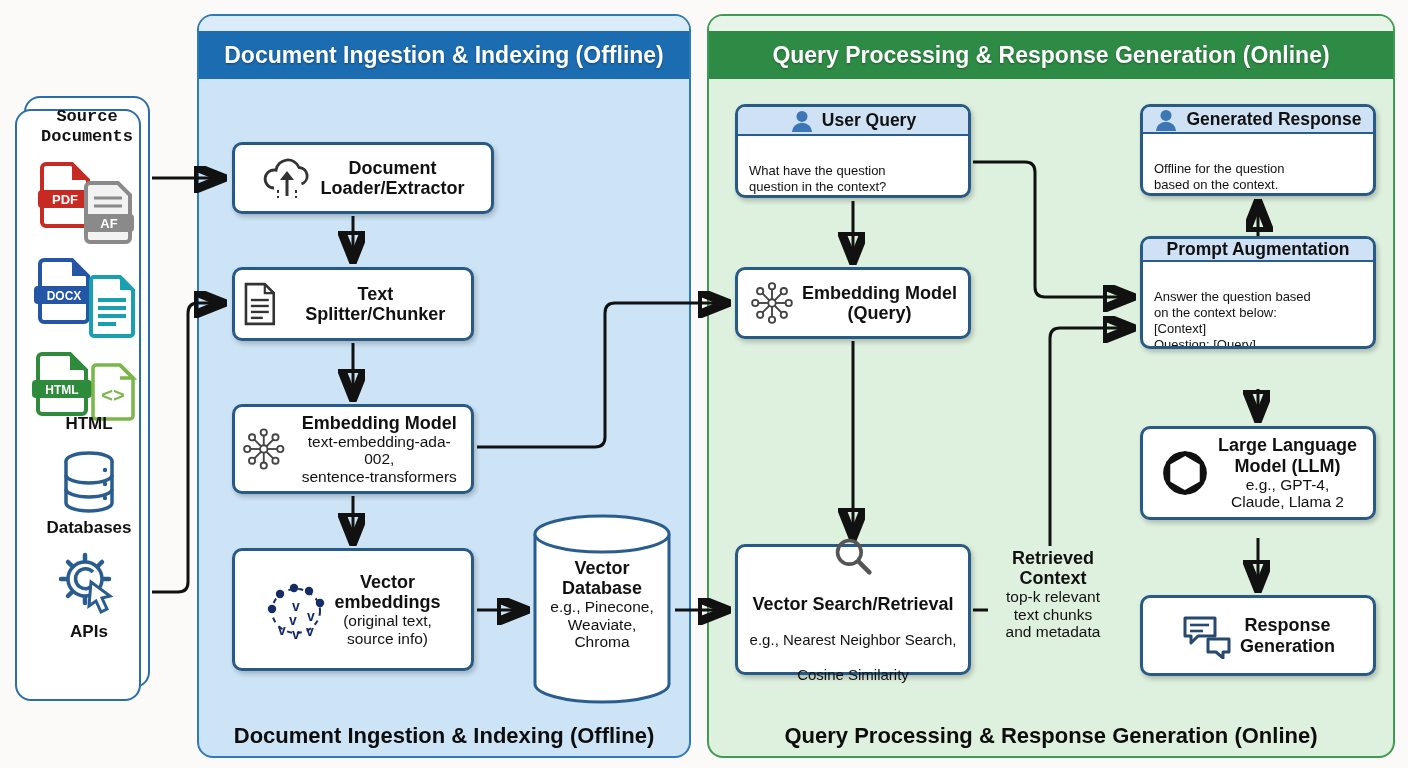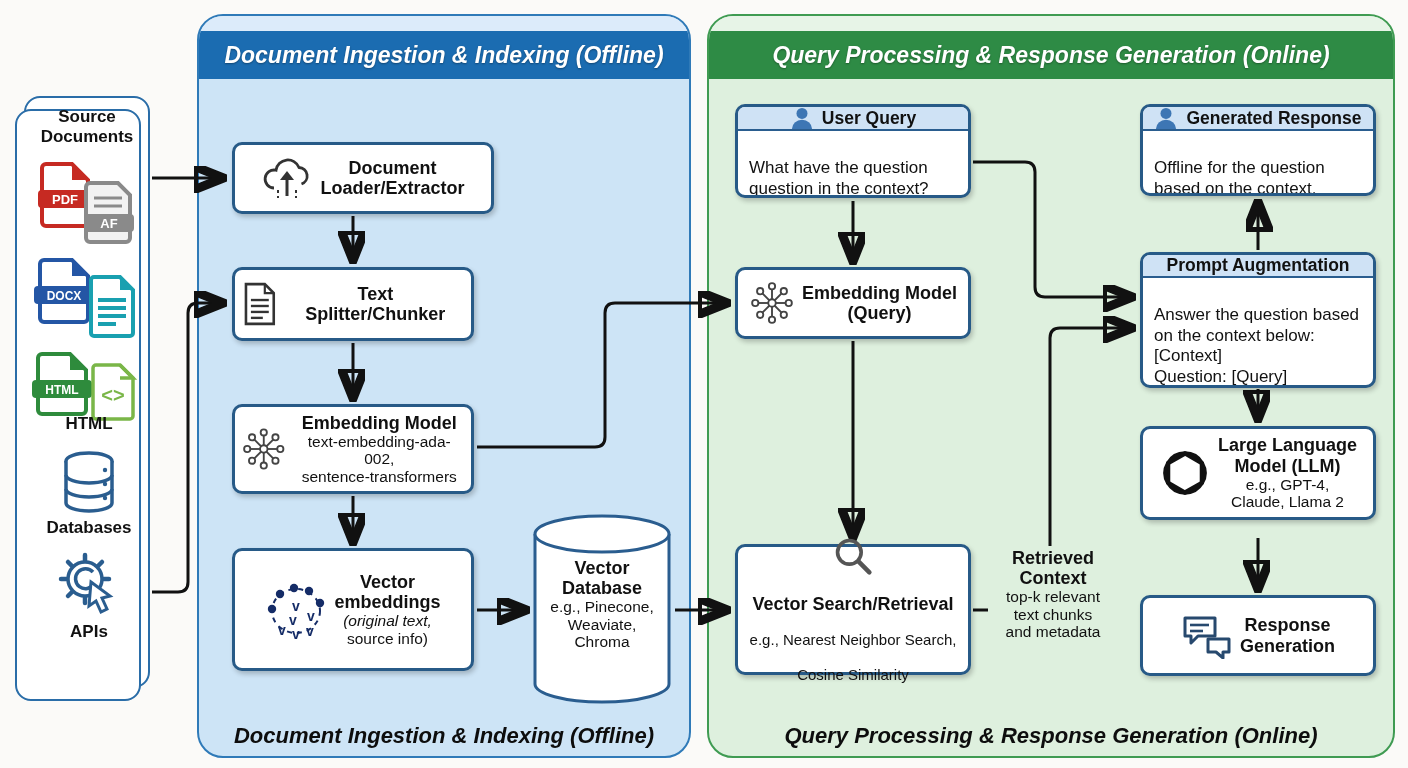--- a/index.html
+++ b/index.html
@@ -1,56 +1,56 @@
 <!DOCTYPE html>
 <html><head>
 <meta charset="utf-8">
 <style>
   * { margin:0; padding:0; box-sizing:border-box; }
   html,body { width:1408px; height:768px; background:#fbfaf8; font-family:"Liberation Sans", sans-serif; color:#111; }
   #stage { position:relative; width:1408px; height:768px; overflow:hidden; }
   .abs { position:absolute; }
 
   
-  .panel { position:absolute; border-radius:26px; overflow:hidden;font-style:italic; }
+  .panel { position:absolute; border-radius:16px; overflow:hidden; }
   #panel-offline { left:197px; top:14px; width:494px; height:744px; background:#cde4f6; border:2px solid #2f7ab8; }
   #panel-online  { left:707px; top:14px; width:688px; height:744px; background:#def0de; border:2px solid #3f9b52; }
   .hdr-band { position:absolute; left:0; right:0; top:15px; height:48px; display:flex; align-items:center; justify-content:center;
               font-weight:bold; font-size:23px; color:#fff; text-shadow:0 1px 2px rgba(0,0,0,.35); }
   #panel-offline .hdr-band { background:#1b6cb1; }
   #panel-online  .hdr-band { background:#2e8b45; }
   .ftr-label { position:absolute; left:0; right:0; bottom:7px; text-align:center; font-weight:bold; font-size:22px; color:#0d0d0d; }
   .panel-topstrip { position:absolute; left:0; right:0; top:0; height:15px; }
   #panel-offline .panel-topstrip { background:#dcebfa; }
   #panel-online  .panel-topstrip { background:#e7f4e7; }
 
   
   #source-card { position:absolute; left:24px; top:96px; width:126px; height:592px; background:#fff;
                  border:2px solid #2a6da8; border-radius:16px; z-index:4; }
   #source-card::before { content:""; position:absolute; left:-11px; top:11px; width:100%; height:100%;
                  border:2px solid #2a6da8; border-radius:16px; z-index:-1; background:#fff; }
-  #source-card .card-title { text-align:center; font-weight:bold; font-size:17px; line-height:1.18; padding-top:9px; }
+  #source-card .card-title { text-align:center; font-weight:bold; font-size:17px; line-height:1.18; padding-top:9px;font-family:Liberation Mono, monospace; }
   .icon-cluster { position:absolute; left:0; width:126px; }
   .cluster-label { position:absolute; left:0; width:126px; text-align:center; font-weight:bold; font-size:17px; }
 
   
   .node { position:absolute; background:#fff; border:3px solid #275a87; border-radius:10px;
           box-shadow:2px 3px 5px rgba(0,0,0,.22); display:flex; align-items:center; justify-content:center;
           z-index:10; }
   .node .row { display:flex; align-items:center; gap:7px; padding:0 6px; }
   .node .col { display:flex; flex-direction:column; align-items:center; }
   .t-bold18{ font-weight:bold; font-size:18px; line-height:1.12; text-align:center; }
   .t-sub   { font-size:15px; line-height:1.12; text-align:center; }
 
   
   .hdr-node { flex-direction:column; align-items:stretch; justify-content:flex-start; padding:0; overflow:hidden;gap:27px; }
   .hdr-node .nh { background:#cfe2f5; border-bottom:2px solid #2a5d8f; height:36px; display:flex; align-items:center;
                   justify-content:center; gap:8px; font-weight:bold; font-size:17.5px; }
   .hdr-node .nb { flex:1; display:flex; flex-direction:column; justify-content:center; padding:0 11px;
-                  font-size:17px; line-height:1.22; }
+                  font-size:13px; line-height:1.22; }
 
   
   #vector-db-wrap { position:absolute; left:531px; top:512px; width:142px; height:196px; z-index:10; }
   #vector-db-text { position:absolute; left:0; top:46px; width:142px; text-align:center; }
 
   #retrieved-context { position:absolute; left:988px; top:546px; width:130px; text-align:center;
                        background:#def0de; z-index:10; padding:2px 0 4px 0; }
 
   
   #arrows { position:absolute; left:0; top:0; z-index:6; }
@@ -259,21 +259,21 @@
           <text x="28" y="46">v</text>
           <text x="46" y="42">v</text>
           <text x="17" y="56">v</text>
           <text x="31" y="60">v</text>
           <text x="45" y="57">v</text>
         </g>
       </svg>
       <div class="col">
         <div class="t-bold18">Vector</div>
         <div class="t-bold18">embeddings</div>
-        <div class="t-sub" style="font-size:15.5px;font-style:italic;">(original text,</div>
+        <div class="t-sub" style="font-size:15.5px;">(original text,</div>
         <div class="t-sub" style="font-size:15.5px;">source info)</div>
       </div>
     </div>
   </div>
 
   <div id="vector-db-wrap">
     <svg width="142" height="196" viewBox="0 0 142 196">
       <path d="M4 22 V172 a67 18 0 0 0 134 0 V22" fill="#fff" stroke="#2a5d8f" stroke-width="3"></path>
       <ellipse cx="71" cy="22" rx="67" ry="18" fill="#fff" stroke="#2a5d8f" stroke-width="3"></ellipse>
     </svg>
@@ -359,21 +359,21 @@
         <path d="M2 24 a11 10 0 0 1 22 0 z" fill="#3d76b4"></path>
       </svg>
       <span>Generated Response</span>
     </div>
     <div class="nb">
       <span>Offline for the question</span>
       <span>based on the context.</span>
     </div>
   </div>
 
-  <div class="node hdr-node" style="left:1140px; top:252px; width:236px; height:136px;">
+  <div class="node hdr-node" style="left:1140px; top:236px; width:236px; height:113px;">
     <div class="nh">
       <span>Prompt Augmentation</span>
     </div>
     <div class="nb">
       <span>Answer the question based</span>
       <span>on the context below:</span>
       <span>[Context]</span>
       <span>Question: [Query]</span>
     </div>
   </div>

